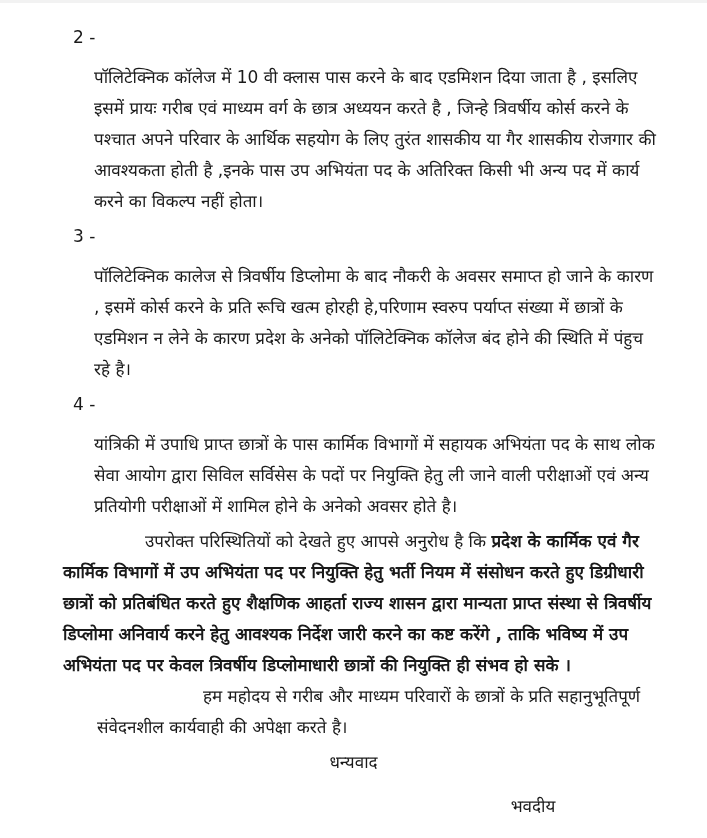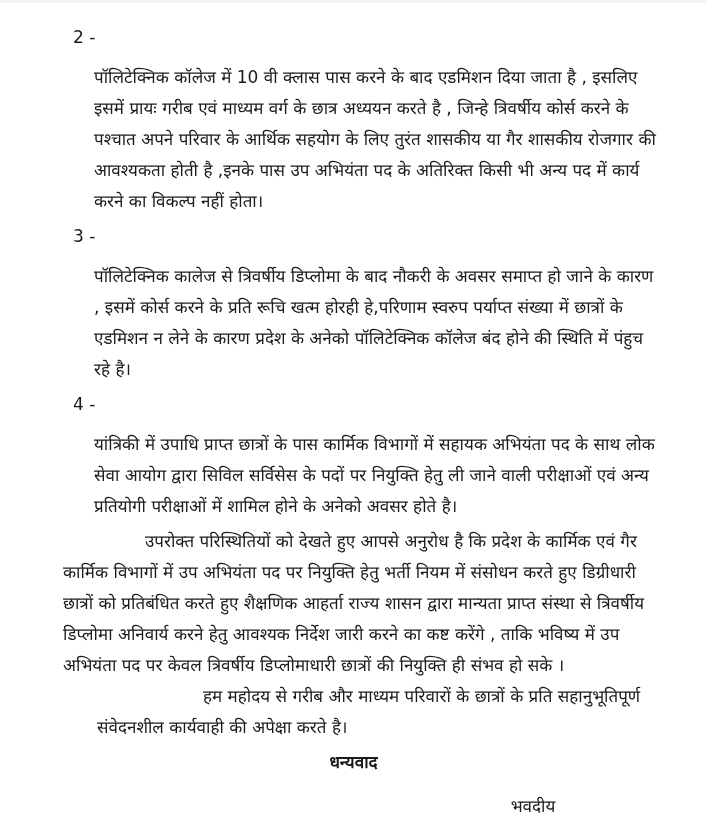--- a/index.html
+++ b/index.html
@@ -37,30 +37,29 @@
   }
   .numbered-item .item-text {
     flex: 1;
     margin-top: 40px;
   }
   .request-para {
     margin: 0 47px 0 63px;
     text-indent: 82px;
   }
   .request-para .bold-part {
-    font-weight: 400;
+    font-weight: 700;
   }
   .closing-para {
     margin: 0 47px 0 97px;
     text-indent: 106px;
   }
   .thanks-line {
     margin-top: 4px;
     text-align: center;
-    font-weight: bold;
   }
   .signature-block {
     margin-top: 13px;
     margin-left: 420px;
     width: 226px;
     text-align: center;
   }
   .signatory-name {
     margin-top: 32px;
   }

